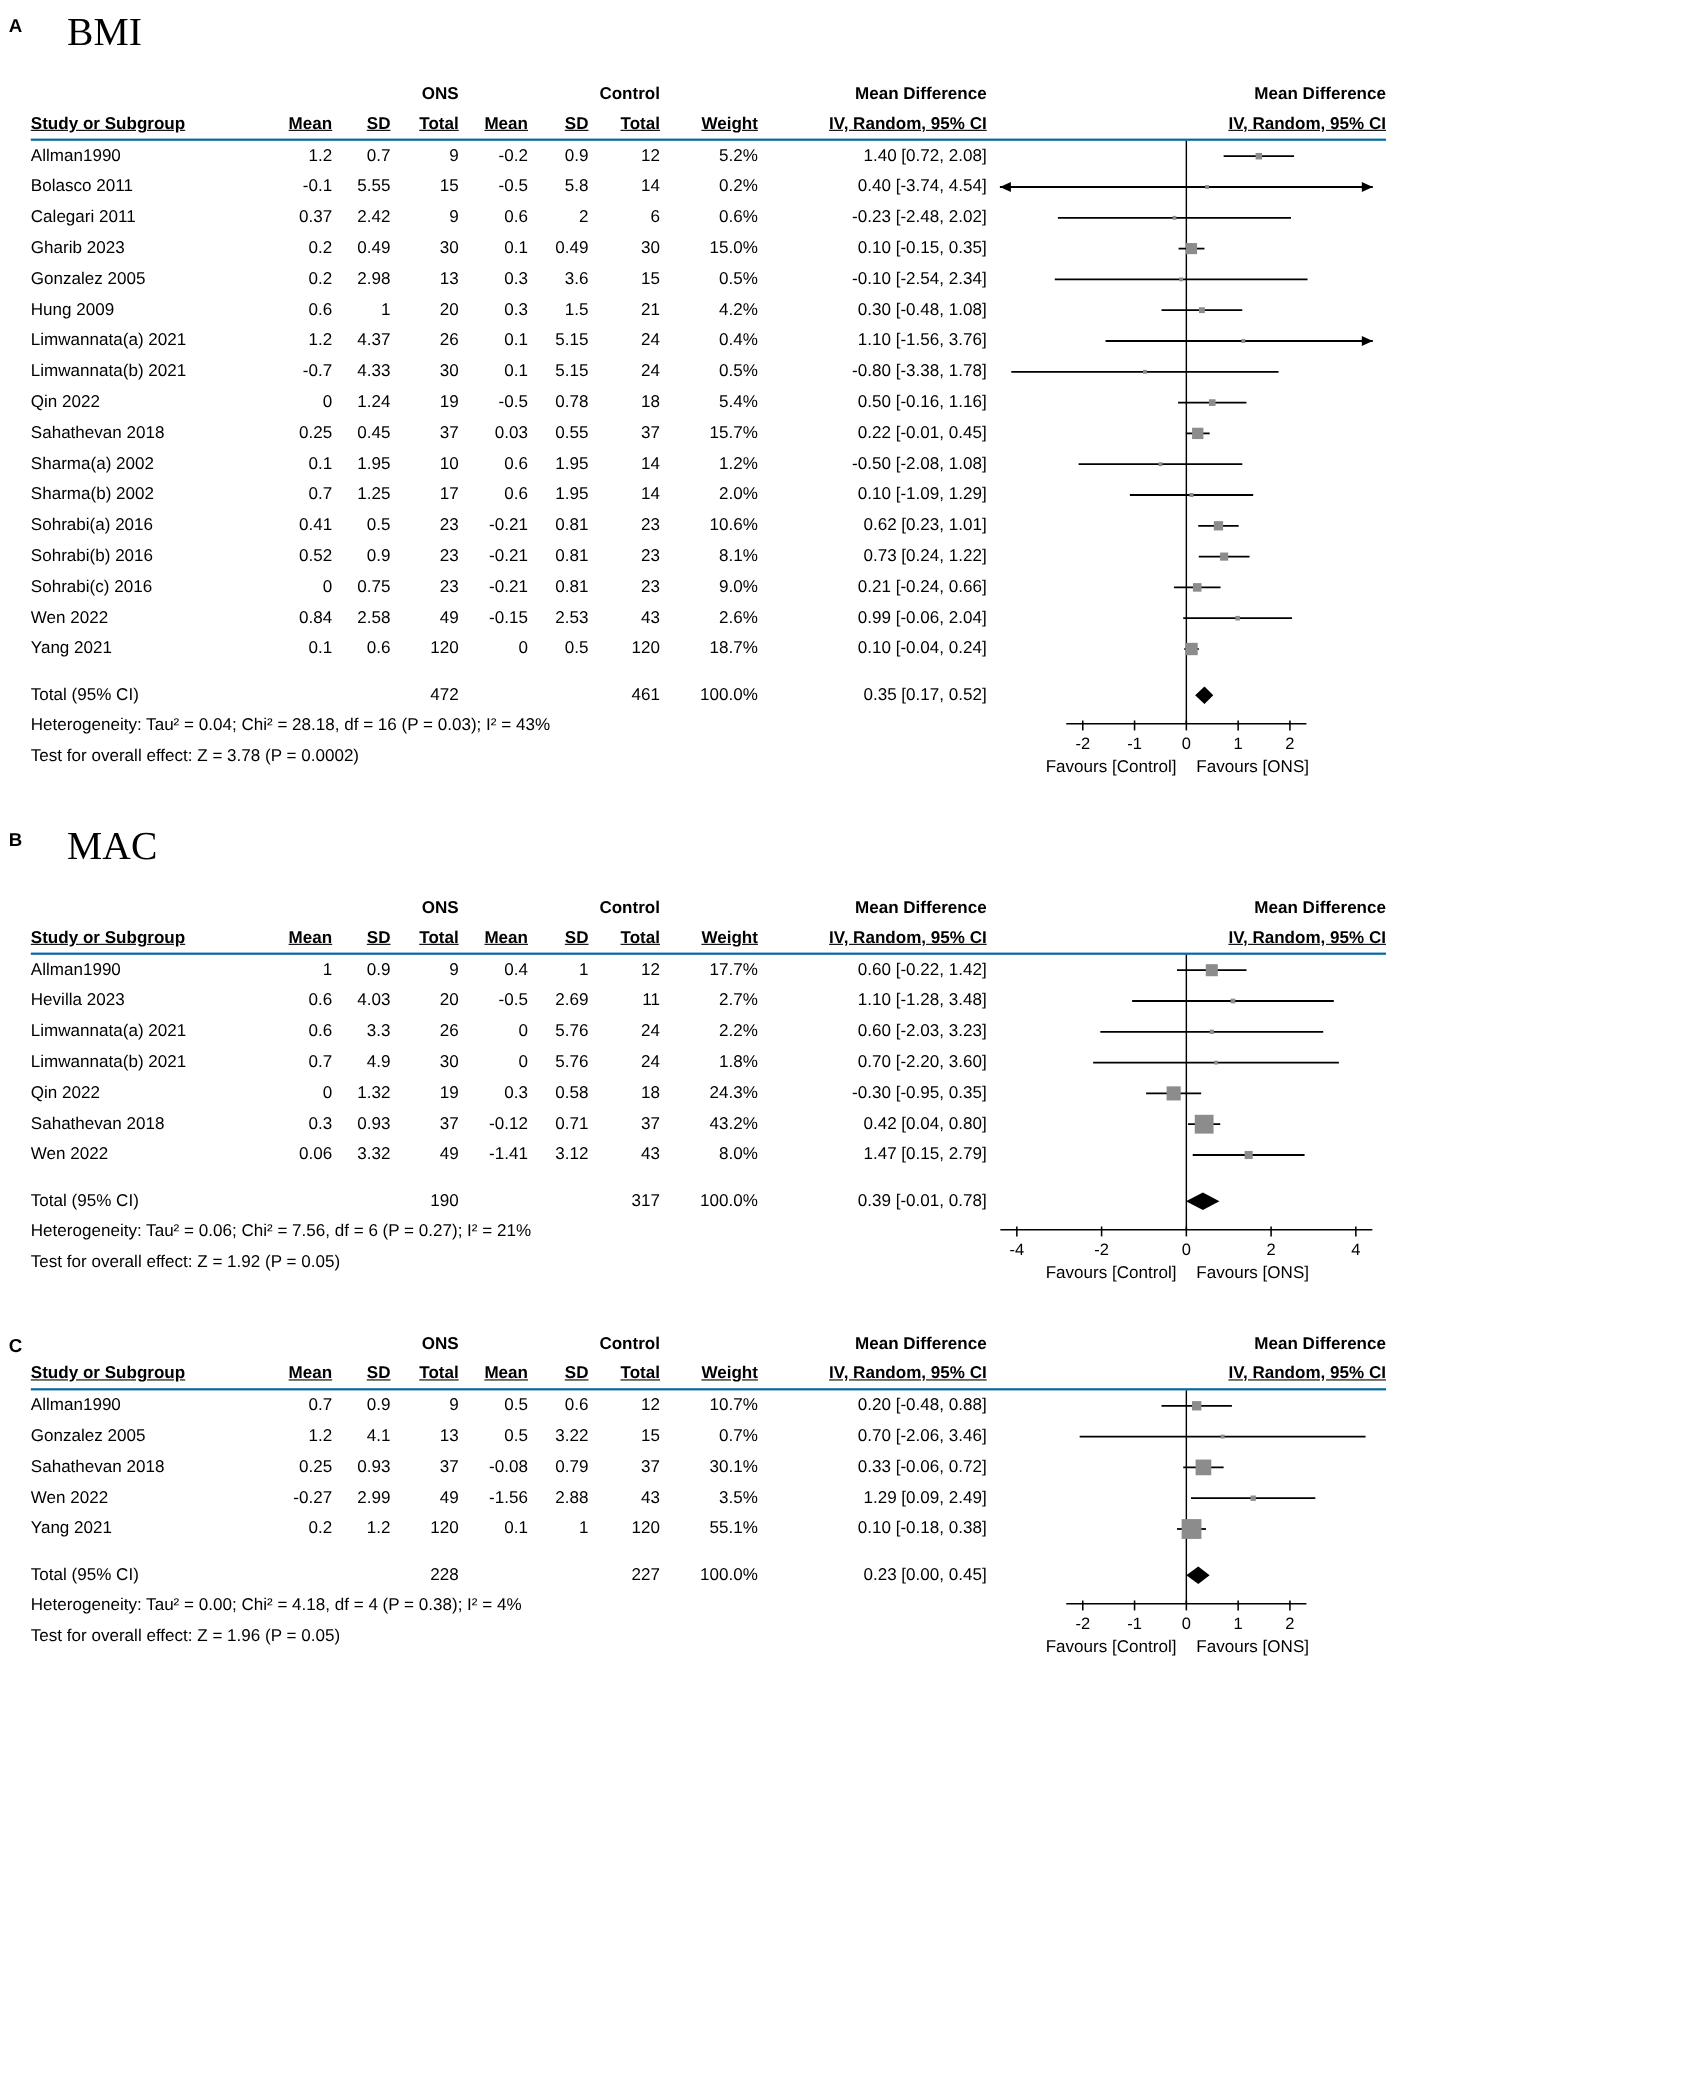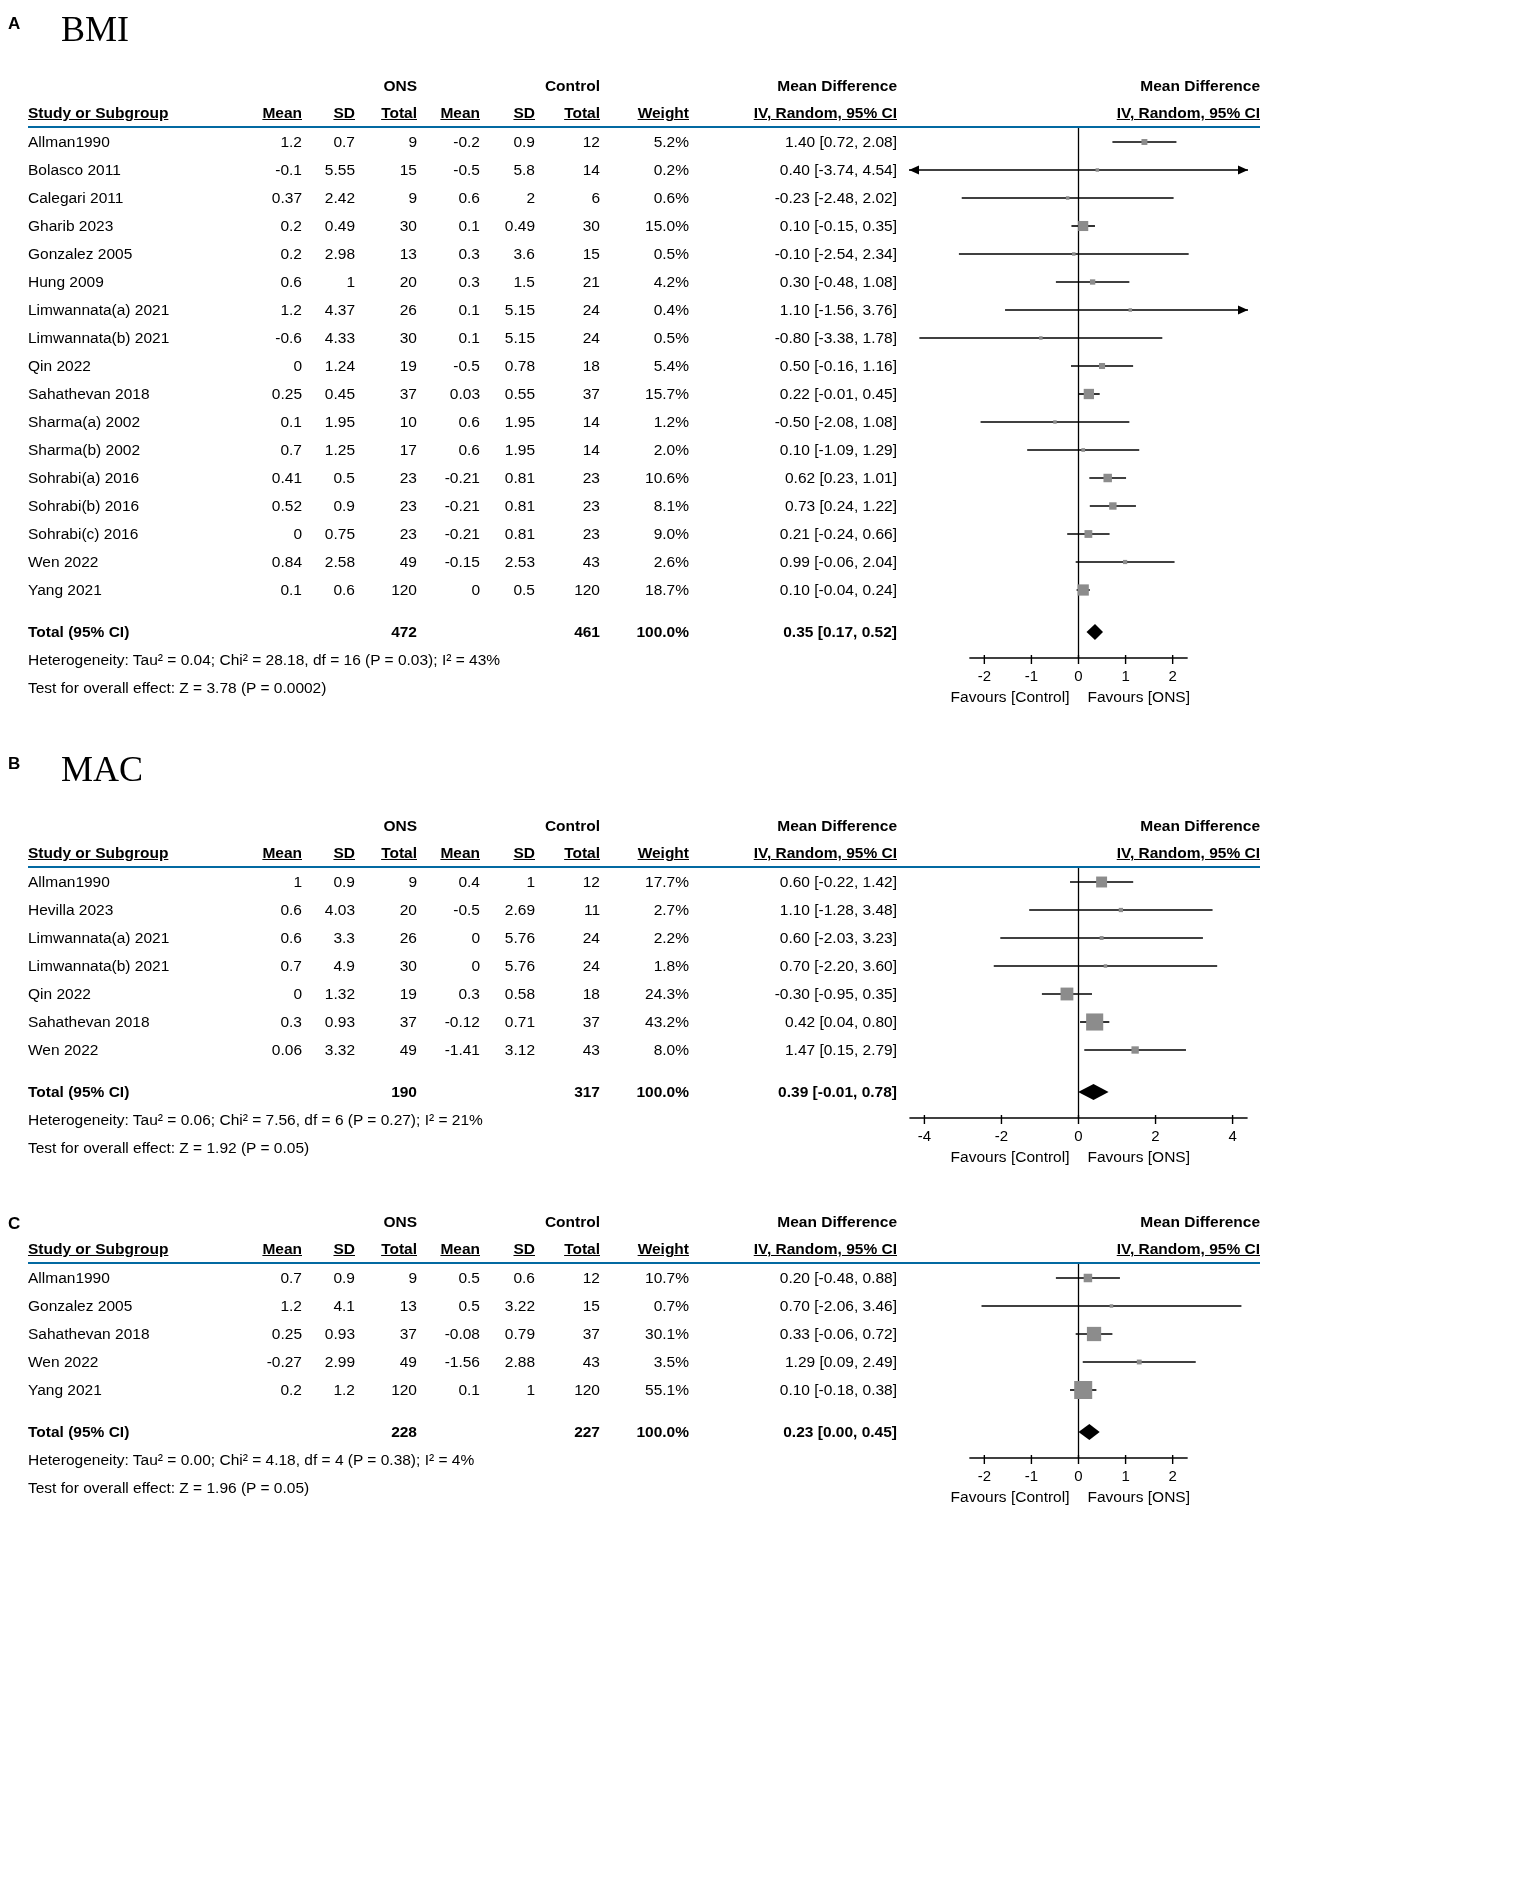--- a/index.html
+++ b/index.html
@@ -10,21 +10,21 @@
   .panel-title{font-family:"Liberation Serif",serif;font-weight:400;font-size:36px;line-height:42px;margin:0 0 22px 33px}
   .table-wrap{position:relative;width:1232px;font-size:15.5px}
   .trow{display:grid;grid-template-columns:222px 52px 53px 62px 63px 55px 65px 89px 208px 363px;height:28px;align-items:center}
   .ghdr{grid-template-columns:222px 167px 183px 89px 208px 363px;font-weight:bold}
   .chdr{border-bottom:2px solid #0369a1;font-weight:bold}
   .c{white-space:nowrap}
   .num{text-align:right}
   .ctr{text-align:right}
   .hd{text-decoration:underline}
   .spacer{height:14px}
-  .total{font-weight:bold}
+  .total{font-weight:normal}
   .note{height:28px;line-height:28px}
   .forest{position:absolute;left:869px;top:56px;pointer-events:none;overflow:visible}
   .tick{font-size:15px;font-family:"Liberation Sans",sans-serif}
   .fav{font-size:15.5px;font-family:"Liberation Sans",sans-serif}
 </style>
 </head>
 <body>
 
 <div id="figure">
 
@@ -131,21 +131,21 @@
           <div class="c num">26</div>
           <div class="c num">0.1</div>
           <div class="c num">5.15</div>
           <div class="c num">24</div>
           <div class="c num">0.4%</div>
           <div class="c num">1.10 [-1.56, 3.76]</div>
           <div class="c"></div>
         </div>
         <div class="trow drow">
           <div class="c study">Limwannata(b) 2021</div>
-          <div class="c num">-0.6</div>
+          <div class="c num">-0.7</div>
           <div class="c num">4.33</div>
           <div class="c num">30</div>
           <div class="c num">0.1</div>
           <div class="c num">5.15</div>
           <div class="c num">24</div>
           <div class="c num">0.5%</div>
           <div class="c num">-0.80 [-3.38, 1.78]</div>
           <div class="c"></div>
         </div>
         <div class="trow drow">

